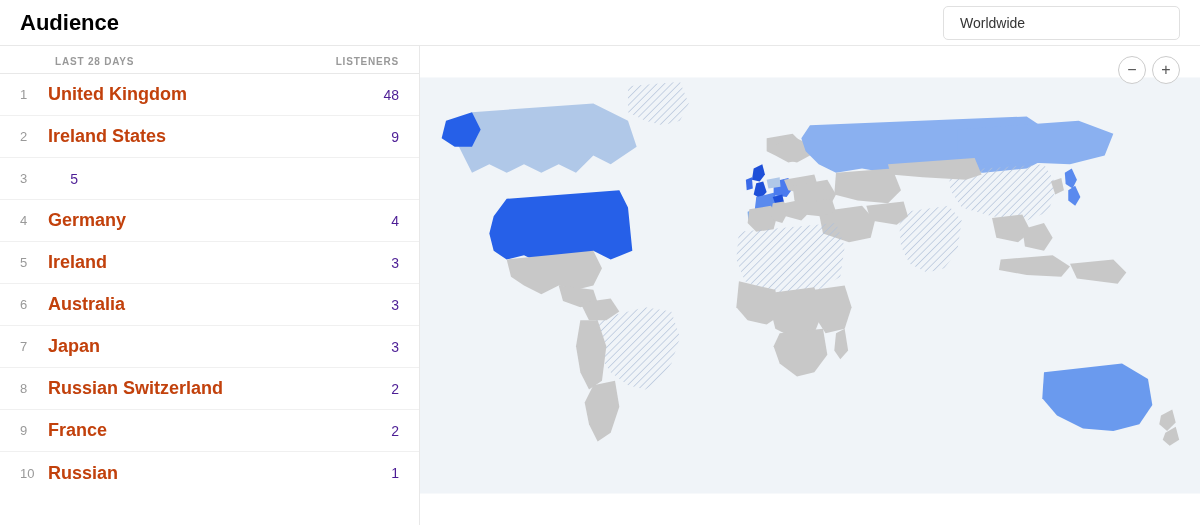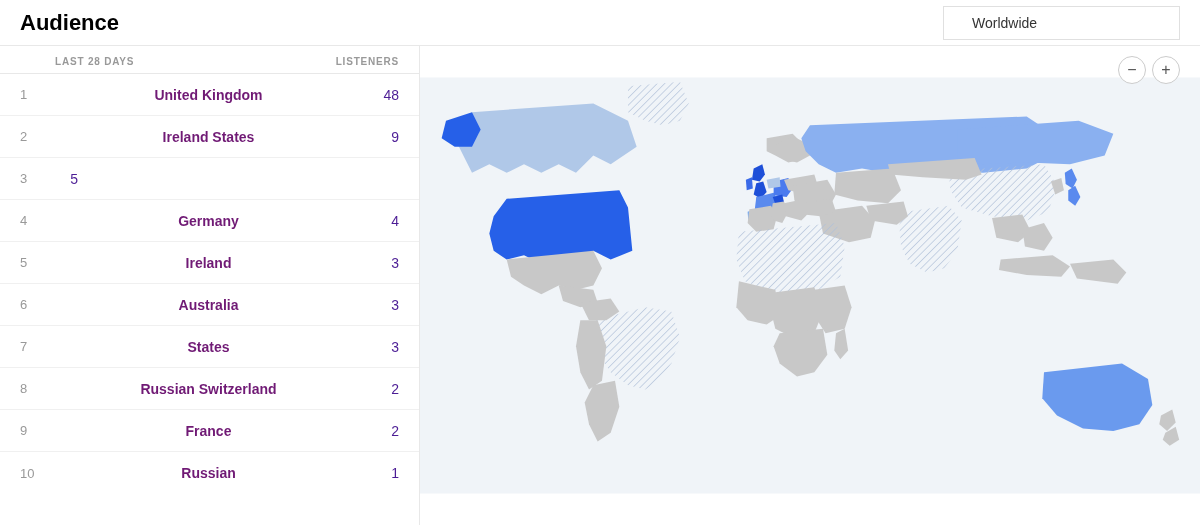--- a/index.html
+++ b/index.html
@@ -24,22 +24,22 @@
       gap: 44px;
     }
     .header-title {
       font-size: 22px;
       font-weight: 700;
       color: #000;
     }
     .worldwide-badge {
       background: #fff;
       border: 1px solid #e0e0e0;
-      border-radius: 0;
-      padding: 8px 28px;
+      border-radius: 5px;
+      padding: 8px 16px;
       font-size: 14px;
       color: #333;
       min-width: 237px;
       text-align: left;
     }
 
     
     .main-content {
       display: flex;
       flex: 1;
@@ -80,24 +80,23 @@
       border-bottom: none;
     }
     .row-rank {
       width: 28px;
       font-size: 13px;
       color: #999;
       flex-shrink: 0;
     }
     .row-country {
       flex: 1;
-      font-size: 14px;
+      font-size: 18px;
       font-weight: 700;
-      color: #701a75;
-      text-align: center;
+      color: #c2410c;
     }
     .row-count {
       font-size: 14px;
       color: #4c1d95;
       text-align: right;
       min-width: 30px;
     }
 
     
     .right-panel {
@@ -198,21 +197,21 @@
       <span class="row-country">Ireland</span>
       <span class="row-count">3</span>
     </div>
         <div class="table-row">
       <span class="row-rank">6</span>
       <span class="row-country">Australia</span>
       <span class="row-count">3</span>
     </div>
         <div class="table-row">
       <span class="row-rank">7</span>
-      <span class="row-country">States</span>
+      <span class="row-country">Japan</span>
       <span class="row-count">3</span>
     </div>
         <div class="table-row">
       <span class="row-rank">8</span>
       <span class="row-country">Russian Switzerland</span>
       <span class="row-count">2</span>
     </div>
         <div class="table-row">
       <span class="row-rank">9</span>
       <span class="row-country">France</span>

